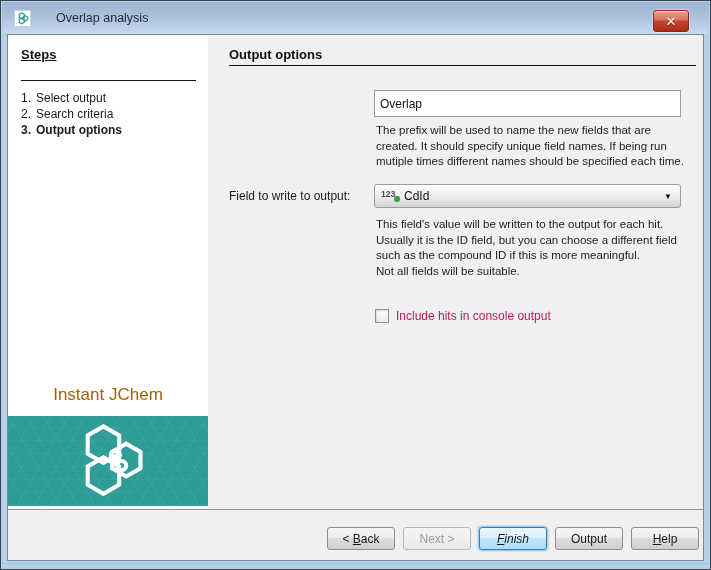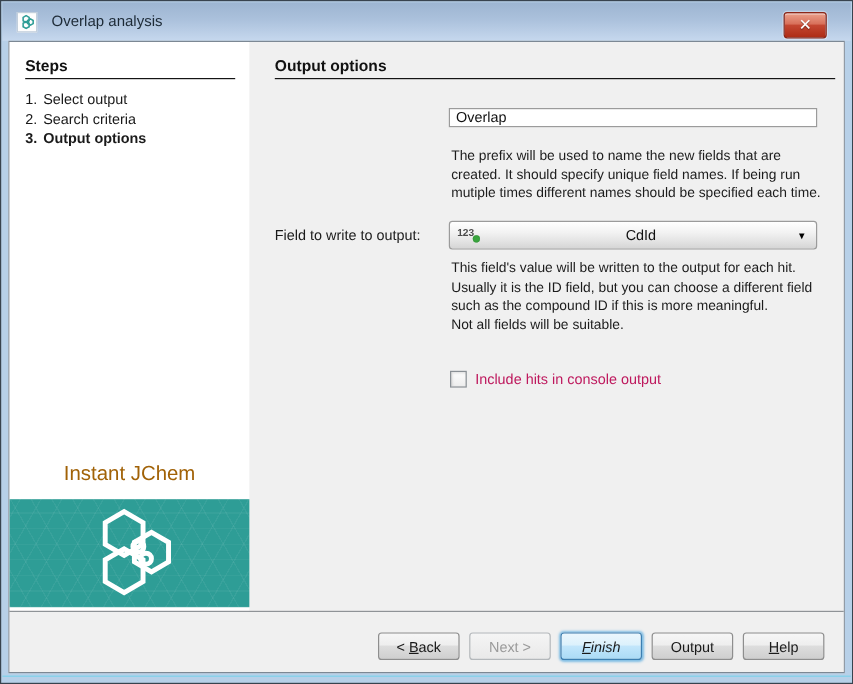--- a/index.html
+++ b/index.html
@@ -19,21 +19,21 @@
     position: absolute; top: 1px; left: 1px; right: 1px; height: 32px;
     background: linear-gradient(180deg, #9db5d1 0%, #abc1dc 45%, #c6d8ee 100%);
     display: flex; align-items: center;
   }
   .app-icon {
     width: 17px; height: 17px; margin-left: 12px;
     background: #fdfdfd; border: 1px solid #c2cfdc;
     display: flex; align-items: center; justify-content: center;
   }
   .title-text {
-    margin-left: 12px; font-size: 12.5px; color: #1d2a36;
+    margin-left: 25px; font-size: 12.5px; color: #1d2a36;
   }
   .close-btn {
     position: absolute; right: 20px; top: 8px;
     width: 36px; height: 22px;
     border: 1px solid #8c2718; border-radius: 3px;
     background: linear-gradient(180deg, #eba18c 0%, #d8705a 45%, #c44732 50%, #ae2c16 100%);
     box-shadow: inset 0 1px 0 rgba(255,255,255,.55), 0 0 0 1px rgba(255,255,255,.35);
     color: #fff; font-size: 13px; font-weight: bold;
     display: flex; align-items: center; justify-content: center;
     text-shadow: 0 1px 1px rgba(0,0,0,.45);
@@ -45,23 +45,23 @@
     border: 1px solid #7c8894;
     background: #f0f0f0;
   }
   .body-row { position: absolute; top: 0; left: 0; right: 0; height: 474px; }
   
   .steps-panel {
     position: absolute; left: 0; top: 0; width: 200px; height: 474px;
     background: #ffffff;
   }
   .steps-heading {
-    margin: 12px 12px 0 13px; padding-bottom: 3px;
+    margin: 12px 12px 0 13px; padding-bottom: 18px;
     border-bottom: 1px solid #141414;
-    font-size: 13px; font-weight: bold; color: #111;
+    font-size: 13px; font-weight: bold; color: #111; text-decoration: underline;
   }
   .steps-list { margin-top: 9px; font-size: 12px; color: #1a1a1a; }
   .step-item { display: flex; line-height: 16px; }
   .step-item .num { width: 28px; padding-left: 13px; }
   .step-item.active { font-weight: bold; }
   .brand-text {
     position: absolute; bottom 0; left: 0; width: 200px; top: 350px;
     text-align: center; color: #a16207; font-size: 17px; font-weight: 500;
   }
   .brand-block {
@@ -78,37 +78,36 @@
     position: absolute; left: 200px; top: 0; right: 0; height: 474px;
     background: #f0f0f0;
   }
   .main-heading {
     margin: 12px 7px 0 21px; padding-bottom: 3px;
     border-bottom: 1px solid #141414;
     font-size: 13px; font-weight: bold; color: #111;
   }
   .form-label { position: absolute; left: 21px; font-size: 12px; color: #1a1a1a; }
   .prefix-input {
-    position: absolute; left: 166px; top: 55px; width: 307px; height: 16px;
+    position: absolute; left: 166px; top: 55px; width: 307px; height: 27px;
     border: 1px solid #9b9b9b; background: #fff;
     font: 12px "Liberation Sans", sans-serif; color: #111;
     padding: 0 5px; outline: none;
   }
   .help-text {
     position: absolute; left: 168px; width: 345px;
     font-size: 11.5px; line-height: 15.5px; color: #1c1c1c;
     white-space: pre-line;
   }
   .combo {
     position: absolute; left: 166px; top: 149px; width: 307px; height: 24px;
     border: 1px solid #9b9b9b; border-radius: 3px;
     background: linear-gradient(180deg, #ffffff 0%, #f2f2f2 40%, #e2e2e2 75%, #d5d5d5 100%);
     display: flex; align-items: center; padding: 0 8px 0 6px;
     cursor: default;
-    text-align: center;
   }
   .num-icon { position: relative; width: 20px; height: 14px; flex: 0 0 auto; }
   .num-icon .digits { font-size: 8.5px; font-weight: bold; color: #4a4a4a; position: absolute; top: 0; left: 0; }
   .num-icon .green-dot {
     position: absolute; left: 13px; top: 7px; width: 6px; height: 6px;
     border-radius: 50%; background: #3aa53f; box-shadow: inset 0 0 1px #1d7a22;
   }
   .combo-value { font-size: 12px; font-weight: normal; color: #111; margin-left: 3px; flex: 1; }
   .combo-arrow { font-size: 8px; color: #000; }
   .checkbox-row {
@@ -121,21 +120,21 @@
     background: linear-gradient(180deg, #fdfdfd, #ededed);
     box-shadow: inset 1px 1px 2px rgba(0,0,0,.12);
   }
   .checkbox-label { font-size: 12px; color: #be185d; }
   
   .sep { position: absolute; top: 474px; left: 0; right: 0; height: 1px; background: #8f9397; }
   .button-bar {
     position: absolute; top: 475px; bottom: 0; left: 0; right: 0;
     background: #f0f0f0;
     display: flex; justify-content: flex-end; align-items: flex-start;
-    gap: 8px; padding: 17px 16px 0 0;
+    gap: 8px; padding: 17px 4px 0 0;
   }
   .btn {
     min-width: 68px; height: 23px;
     border: 1px solid #8e8e8e; border-radius: 3px;
     background: linear-gradient(180deg, #f6f6f6 0%, #eeeeee 45%, #dddddd 50%, #cfcfcf 100%);
     font: 12px "Liberation Sans", sans-serif; color: #1a1a1a;
     padding: 0 10px; cursor: default;
   }
   .btn.default {
     border-color: #3c7fb1;

